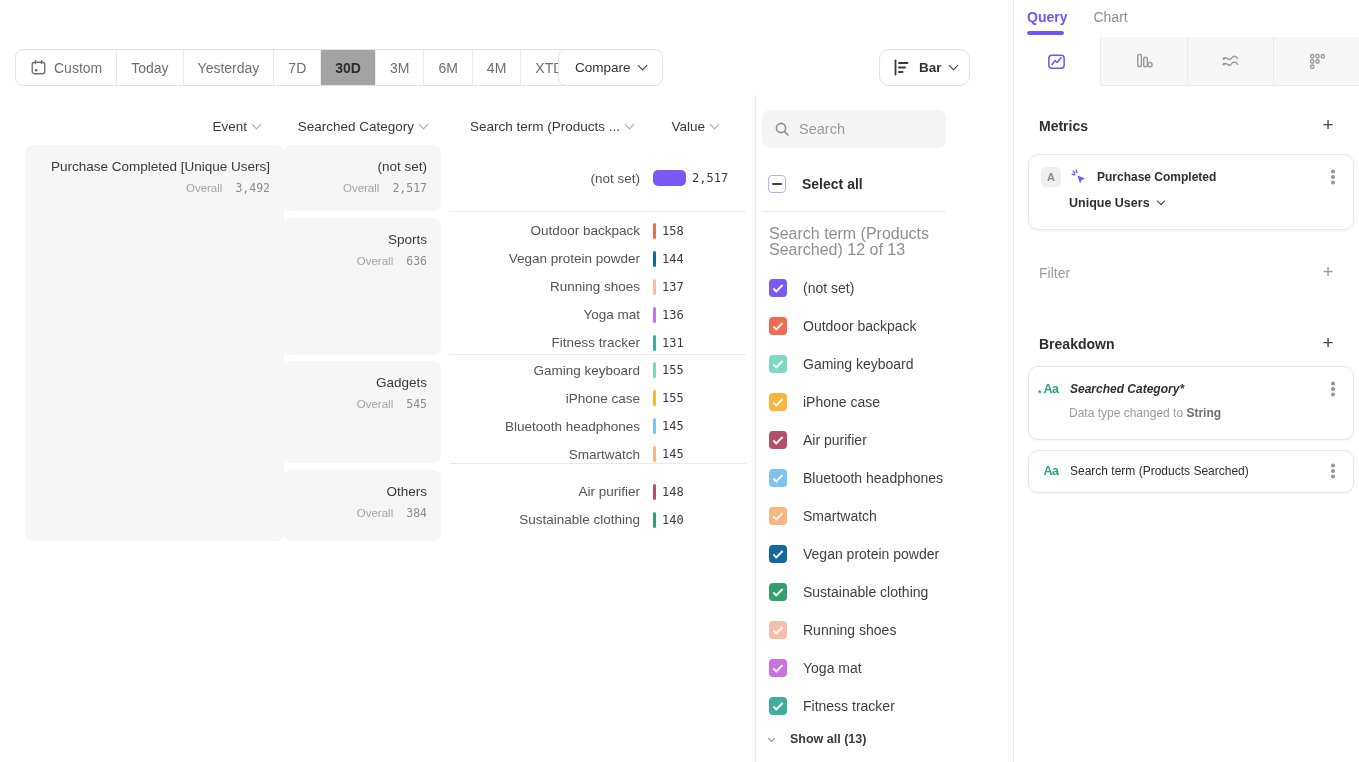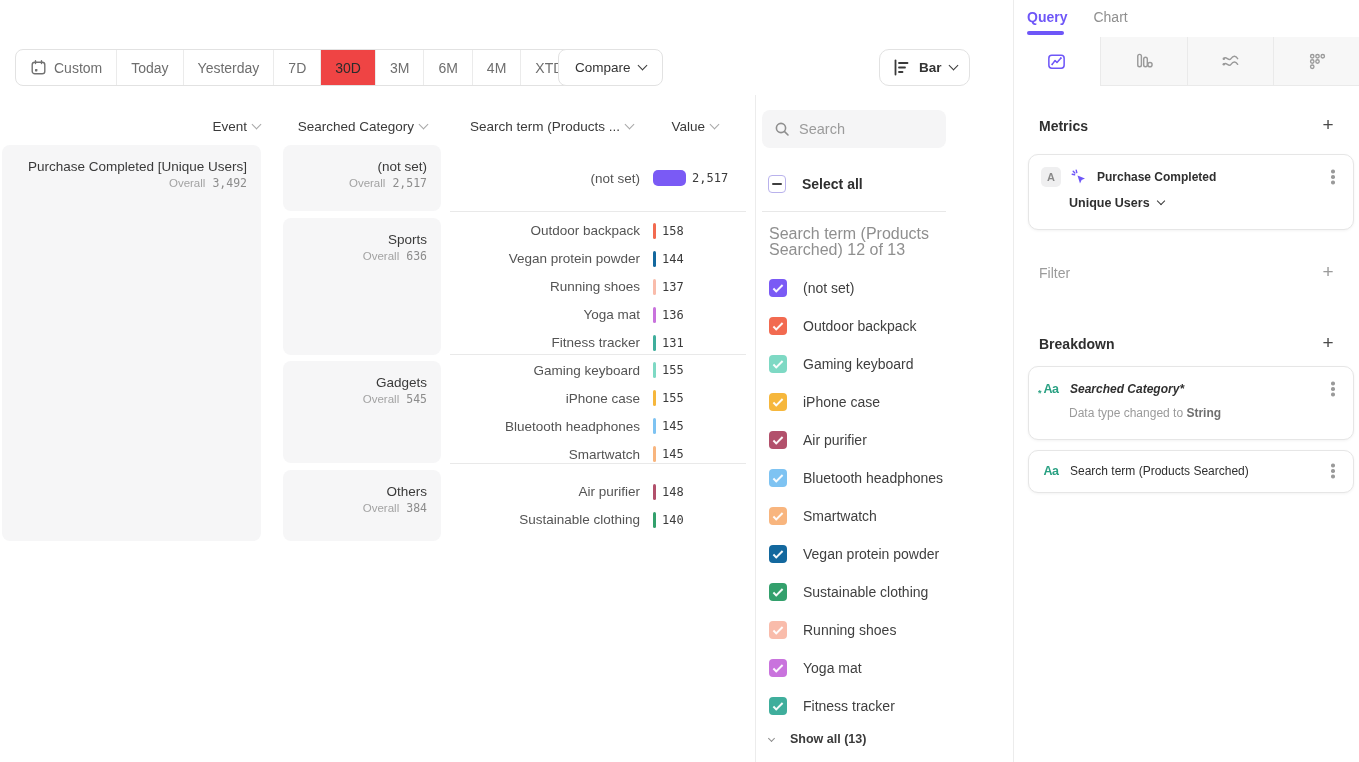--- a/index.html
+++ b/index.html
@@ -16,43 +16,43 @@
   background:none;border:none;cursor:pointer}
 .plus-btn{position:absolute;width:22px;height:22px;background:none;border:none;font-size:19px;
   color:#4a4a4a;cursor:pointer;font-family:inherit;line-height:20px}
 .plus-btn.gray{color:#9b9b9b}
 
 .seg{position:absolute;left:15px;top:49px;height:37px;display:inline-flex;align-items:stretch;
   border:1px solid #e2e2e2;border-radius:8px;background:#fff;overflow:hidden}
 .seg-item{display:flex;align-items:center;gap:7px;padding:0 14px;font-size:14px;color:#6e6e6e;
   border-left:1px solid #ebebeb;cursor:pointer;white-space:nowrap}
 .seg-item:first-child{border-left:none}
-.seg-item.active{background:#ef4444;color:#2c2c2c;font-weight:400}
+.seg-item.active{background:#a3a3a3;color:#2c2c2c;font-weight:700}
 .btn{position:absolute;display:flex;align-items:center;justify-content:center;gap:8px;height:37px;
   border:1px solid #e2e2e2;border-radius:8px;background:#fff;font-size:13.5px;color:#333;
   cursor:pointer;font-family:inherit}
 .compare-btn{left:558px;top:49px;padding:0 16px}
 .bar-btn{left:879px;top:49px;padding:0 12px;border-radius:10px;font-weight:700}
 
 .th{position:absolute;top:115px;height:22px;display:flex;align-items:center;
   justify-content:flex-end;gap:6px;font-size:13.5px;color:#3a3a3a;font-weight:500;cursor:pointer}
 .th .chev{color:#a8a8a8}
 .h-event{left:15px;width:245px}
 .h-cat{left:283px;width:144px}
 .h-term{left:420px;width:213px}
 .h-value{left:640px;width:78px}
 
 #table-body{position:absolute;left:0;top:0;width:1013px;height:762px}
 .gcell{position:absolute;background:#f6f6f7;border-radius:8px;text-align:right;
   padding:13px 14px 0 10px}
-.event-cell{left:2px;top:145px;width:259px;height:396px}
+.event-cell{left:25px;top:145px;width:259px;height:396px}
 .cat-cell{left:283px;width:158px}
 .cell-title{font-size:13.5px;color:#3a3a3a;line-height:18px}
-.cell-sub{font-size:11.5px;color:#a3a3a3;display:flex;
-  justify-content:flex-end;gap:7px;align-items:baseline}
+.cell-sub{margin-top:5px;font-size:11.5px;color:#a3a3a3;display:flex;
+  justify-content:flex-end;gap:13px;align-items:baseline}
 .cell-sub .ov-val{color:#8c8c8c;font-size:11.5px}
 .t-rows{position:absolute;left:450px;width:296px;display:flex;flex-direction:column;
   justify-content:center}
 .t-row{display:flex;align-items:center;height:28px;flex:none}
 .t-term{width:190px;text-align:right;font-size:13.5px;color:#545454;white-space:nowrap}
 .t-barcell{margin-left:13px;width:93px;display:flex;align-items:center}
 .t-bar{height:16px;border-radius:2px;flex:none}
 .t-val{margin-left:6px;font-size:12px;color:#3b3b3b}
 .t-divider{position:absolute;left:450px;width:296px;height:1px;background:#e9e9e9}
 

